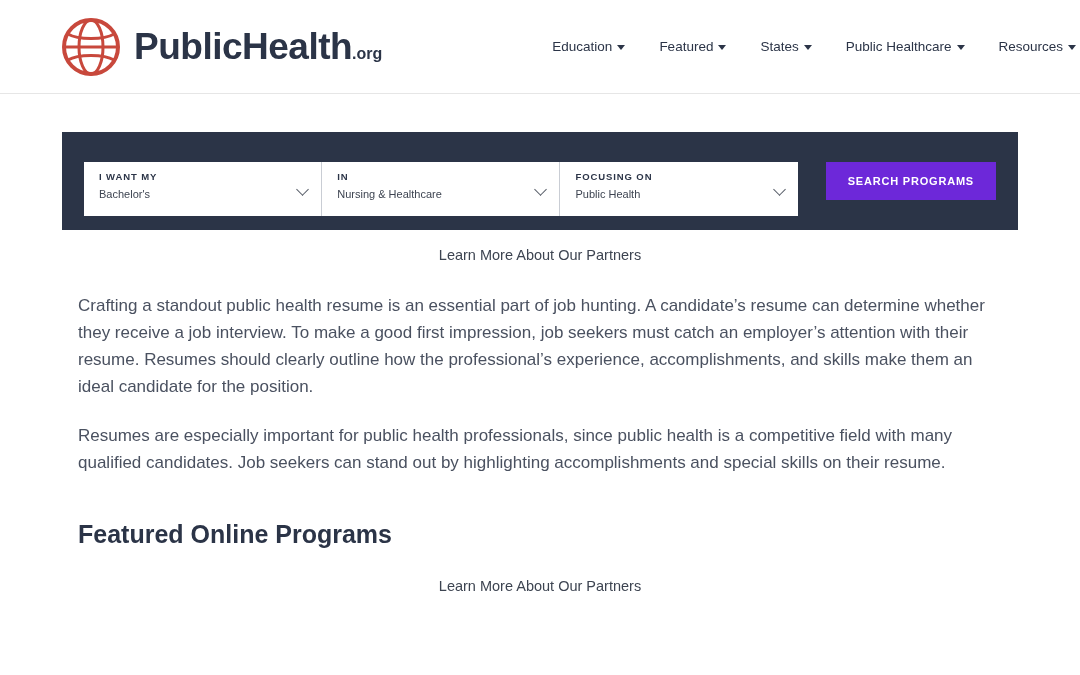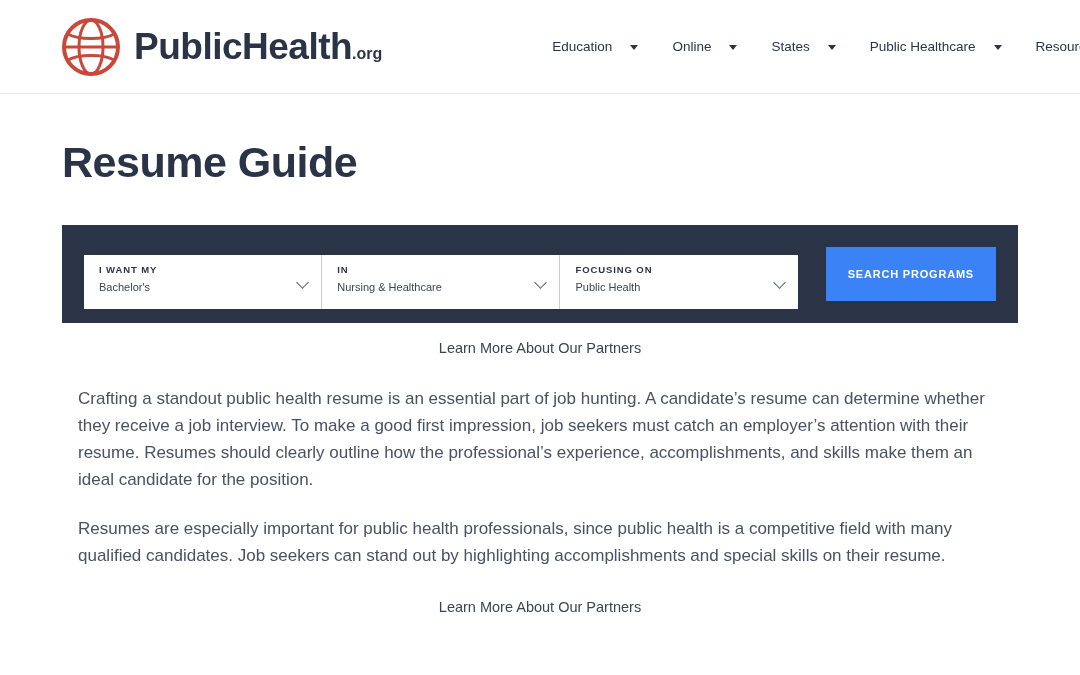--- a/index.html
+++ b/index.html
@@ -54,21 +54,21 @@
     gap: 34px;
     margin-left: 170px;
   }
   .nav-item {
     font-size: 13.5px;
     color: #2b3447;
     white-space: nowrap;
     cursor: pointer;
     display: inline-flex;
     align-items: center;
-    gap: 18px;
+    gap: 5px;
   }
   .caret {
     display: inline-block;
     width: 0; height: 0;
     border-left: 4px solid transparent;
     border-right: 4px solid transparent;
     border-top: 5px solid #2b3447;
     position: relative;
     top: 1px;
   }
@@ -126,24 +126,24 @@
     right: 14px;
     top: 23px;
     width: 9px;
     height: 9px;
     border-right: 1.6px solid #555b66;
     border-bottom: 1.6px solid #555b66;
     transform: rotate(45deg);
   }
   .search-btn {
     margin-left: 28px;
-    background: #3b82f6;
+    background: #6d28d9;
     color: #ffffff;
     border: none;
-    height: 54px;
+    height: 38px;
     padding: 4px 22px;
     font-size: 11px;
     font-weight: bold;
     letter-spacing: 0.8px;
     cursor: pointer;
     font-family: "Liberation Sans", sans-serif;
     white-space: nowrap;
   }
 
   .partners-link {
@@ -192,41 +192,40 @@
       <span>PublicHealth</span><span class="org">.org</span>
     </div>
   </div>
 
   <nav class="nav">
     <span class="nav-item">
       <span>Education</span>
       <i class="caret"></i>
     </span>
     <span class="nav-item">
-      <span>Online</span>
+      <span>Featured</span>
       <i class="caret"></i>
     </span>
     <span class="nav-item">
       <span>States</span>
       <i class="caret"></i>
     </span>
     <span class="nav-item">
       <span>Public Healthcare</span>
       <i class="caret"></i>
     </span>
     <span class="nav-item">
       <span>Resources</span>
       <i class="caret"></i>
     </span>
   </nav>
 </div>
 
 <div class="content">
 
-  <h1 class="page-title">Resume Guide</h1>
 
   <div class="searchbar">
     <div class="fields">
 
       <div class="field">
         <div class="field-label">I WANT MY</div>
         <div class="field-value">Bachelor's</div>
         <span class="chev"></span>
       </div>
 
@@ -244,16 +243,17 @@
 
     </div>
     <button class="search-btn">SEARCH PROGRAMS</button>
   </div>
 
   <a class="partners-link">Learn More About Our Partners</a>
 
   <p class="para first">Crafting a standout public health resume is an essential part of job hunting. A candidate’s resume can determine whether they receive a job interview. To make a good first impression, job seekers must catch an employer’s attention with their resume. Resumes should clearly outline how the professional’s experience, accomplishments, and skills make them an ideal candidate for the position.</p>
   <p class="para second">Resumes are especially important for public health professionals, since public health is a competitive field with many qualified candidates. Job seekers can stand out by highlighting accomplishments and special skills on their resume.</p>
 
+  <h2 class="section-title">Featured Online Programs</h2>
 
   <a class="partners-link bottom">Learn More About Our Partners</a>
 
 </div>
 
 </body></html>

